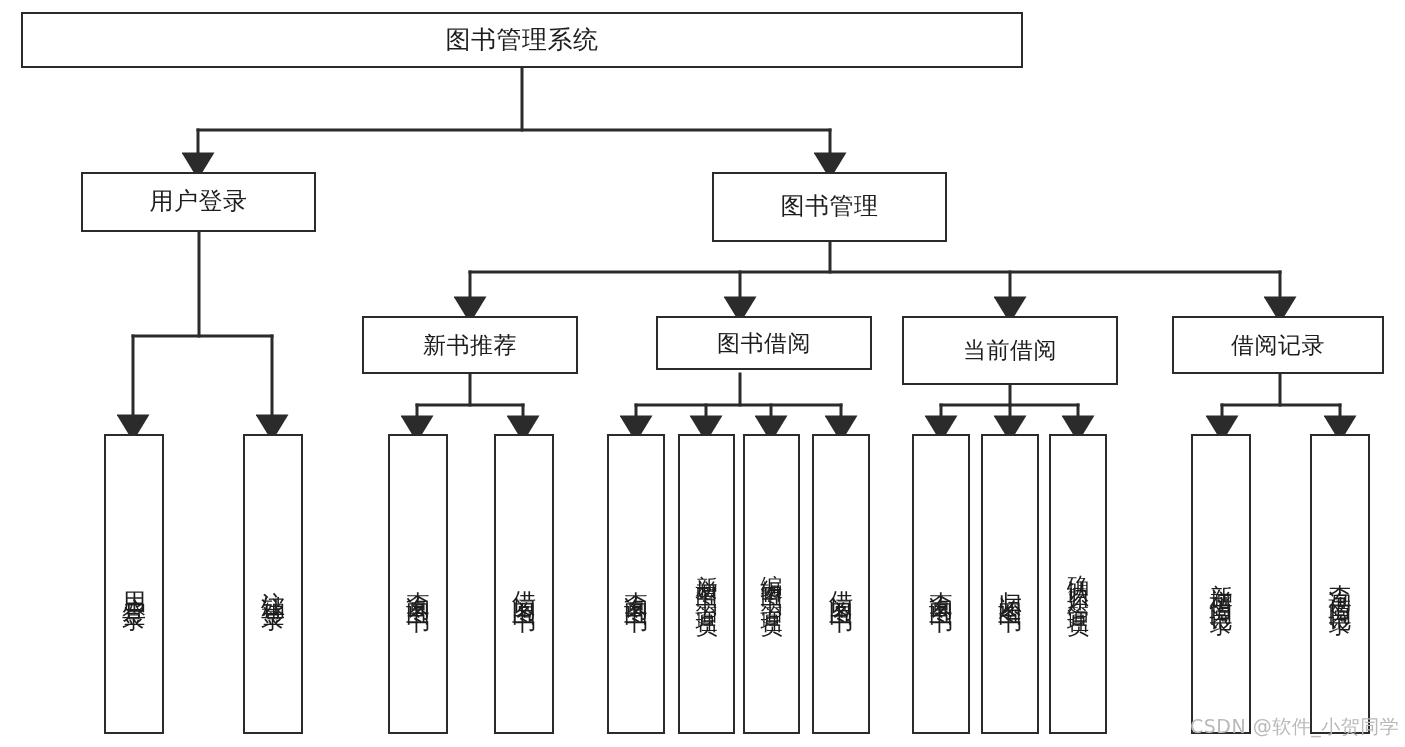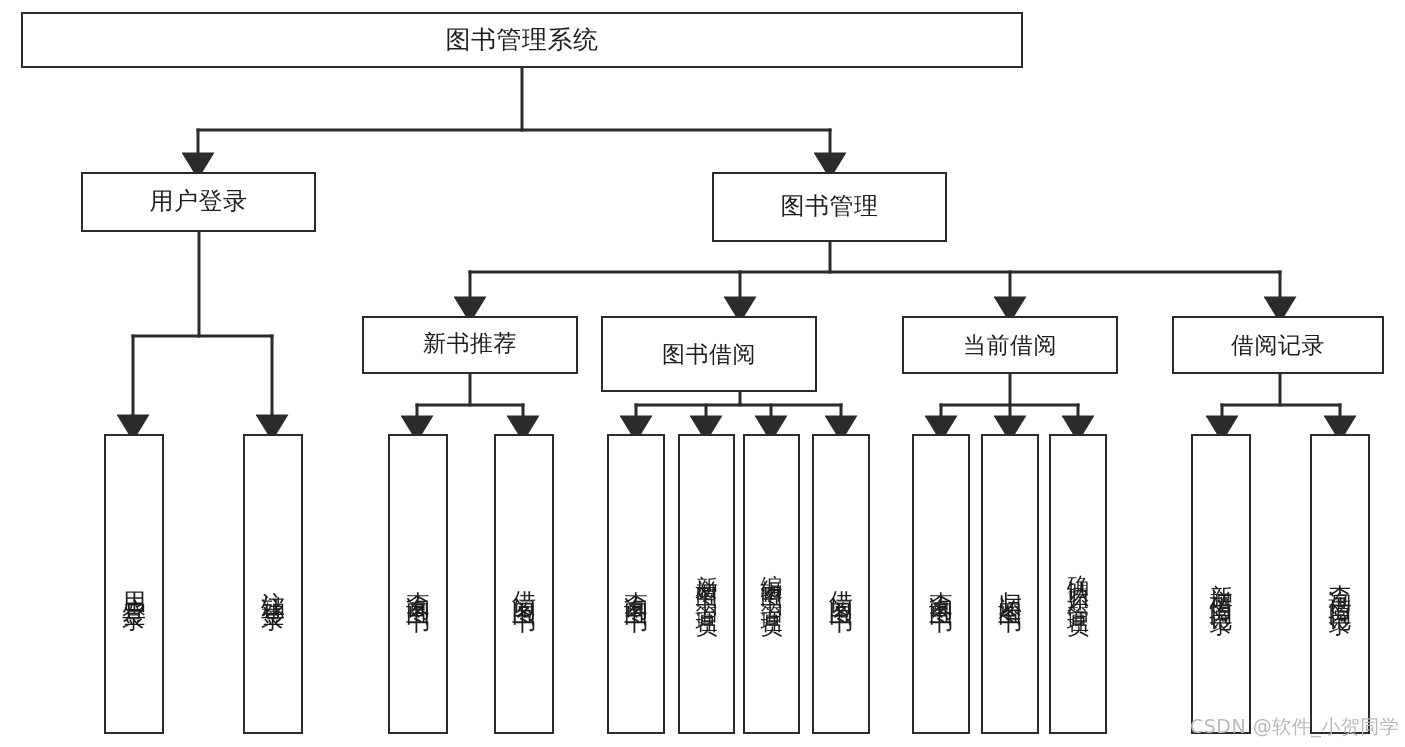--- a/index.html
+++ b/index.html
@@ -120,27 +120,27 @@
     <span class="label">图书管理系统</span>
   </div>
 
   <div class="node level-two" style="left:81px; top:172px; width:235px; height:60px;">
     <span class="label">用户登录</span>
   </div>
   <div class="node level-two" style="left:712px; top:172px; width:235px; height:70px;">
     <span class="label">图书管理</span>
   </div>
 
-  <div class="node level-three" style="left:362px; top:316px; width:216px; height:58px;font-family:Liberation Mono, monospace;">
+  <div class="node level-three" style="left:362px; top:316px; width:216px; height:58px;">
     <span class="label">新书推荐</span>
   </div>
-  <div class="node level-three" style="left:601px; top:316px; width:216px; height:76px;">
+  <div class="node level-three" style="left:656px; top:316px; width:216px; height:54px;">
     <span class="label">图书借阅</span>
   </div>
-  <div class="node level-three" style="left:902px; top:316px; width:216px; height:58px;">
+  <div class="node level-three" style="left:902px; top:316px; width:216px; height:69px;">
     <span class="label">当前借阅</span>
   </div>
   <div class="node level-three" style="left:1172px; top:316px; width:212px; height:58px;">
     <span class="label">借阅记录</span>
   </div>
 
   <div class="node leaf" style="left:104px; top:434px; width:60px; height:300px;">
     <span class="label">用户登录</span>
   </div>
   <div class="node leaf" style="left:243px; top:434px; width:60px; height:300px;">

